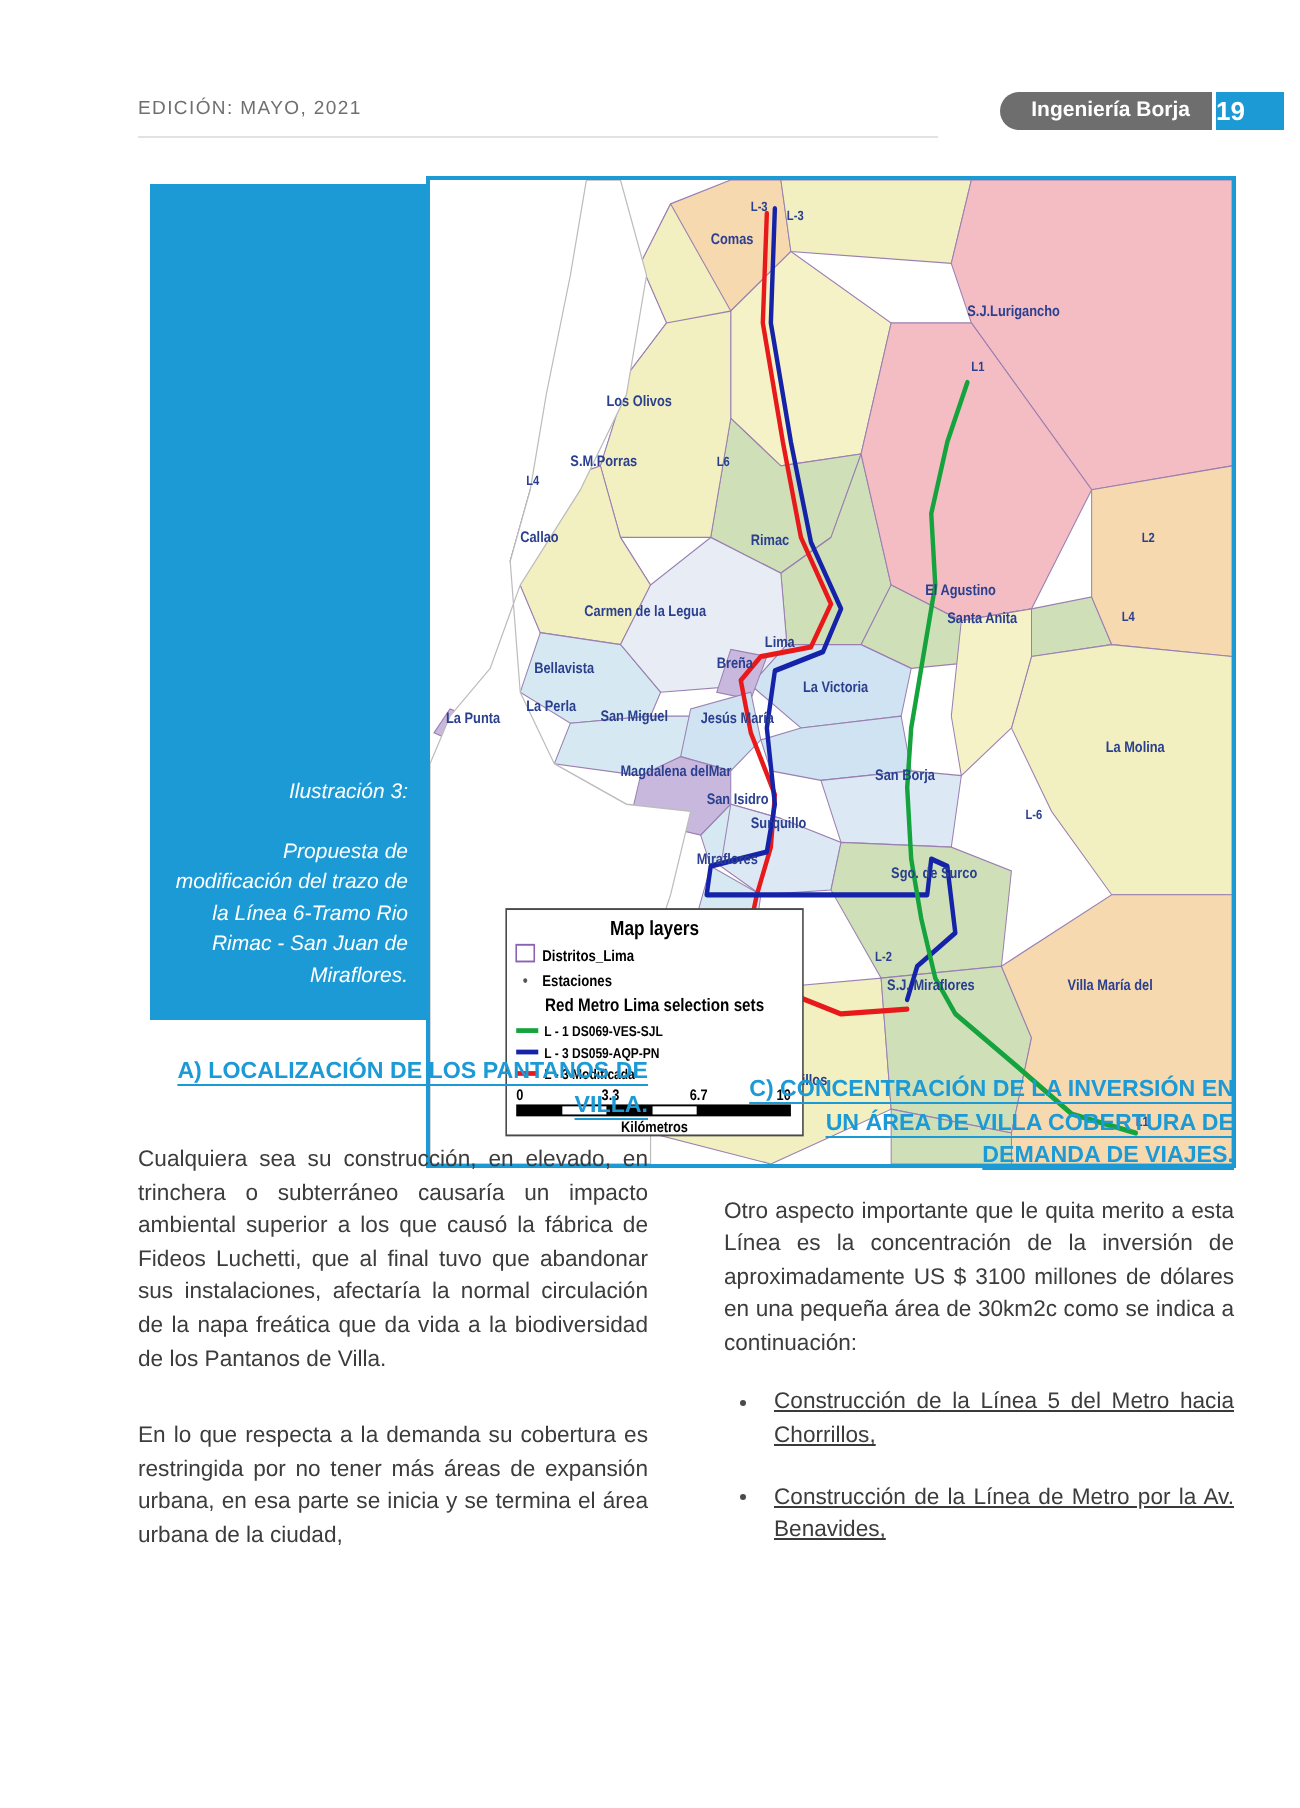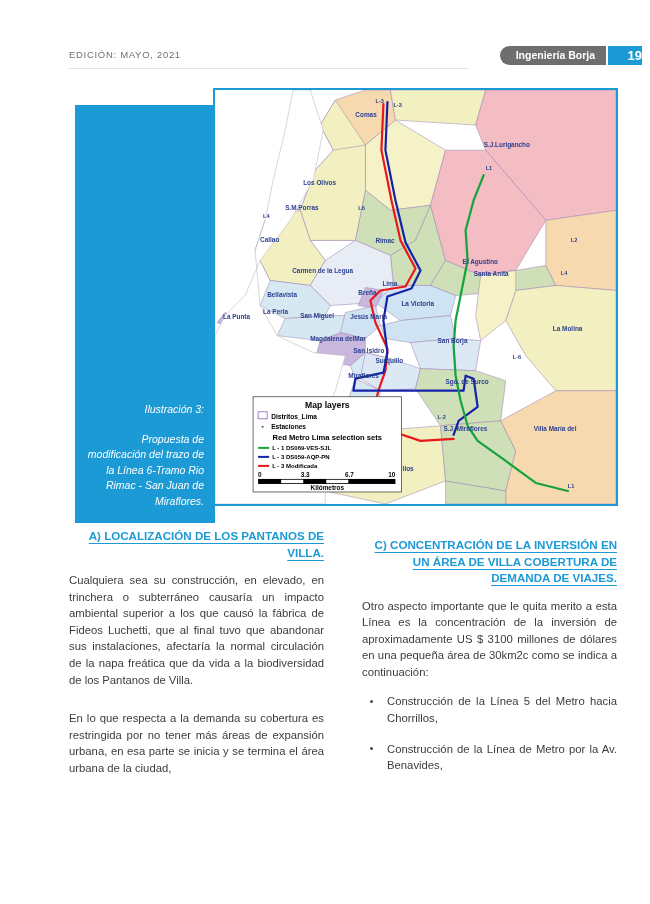--- a/index.html
+++ b/index.html
@@ -53,33 +53,33 @@
   }
   #page-number-badge {
     position: absolute;
     right: 8px; top: 35px;
     width: 34px; height: 19px;
     background: #1c9ad6;
     color: #ffffff;
     font-size: 13px;
     font-weight: bold;
     line-height: 19px;
-    text-align: right;
+    text-align: left;
   }
 
   
   #figure-block {
     position: absolute;
     left: 0; top: 88px;
     width: 650px;
     height: 420px;
   }
   #caption-panel {
     position: absolute;
-    left: 75px; top: 17px;
+    left: 75px; top: 4px;
     width: 140px;
     height: 418px;
     background: #1c9ad6;
   }
   #caption-text {
     position: absolute;
     right: 11px;
     bottom: 14px;
     width: 118px;
     text-align: right;
@@ -92,21 +92,21 @@
   #caption-number {
     display: block;
     margin-bottom: 14px;
   }
 
   
   #map-figure {
     position: absolute;
     left: 213px; top: 0;
     width: 405px;
-    height: 418px;
+    height: 496px;
     border: 2.5px solid #1c9ad6;
     background: #0ea5e9;
     box-sizing: border-box;
     overflow: hidden;
   }
   #map-svg { display:block; width:100%; height:100%; }
 
   
   #content-columns {
     position: absolute;
@@ -139,20 +139,21 @@
     text-align: justify;
     color: #3c3c3c;
     font-family: "Liberation Sans", sans-serif;
   }
   p.body-paragraph:last-child { margin-bottom: 0; }
 
   ul.bullet-list {
     margin: 2px 0 0 0;
     padding: 0;
     list-style: none;
+    text-decoration: underline;
   }
   ul.bullet-list li {
     position: relative;
     margin: 0 0 14px 0;
     padding-left: 25px;
     font-size: 11.3px;
     line-height: 16.6px;
     text-align: justify;
     color: #3c3c3c;
   }

